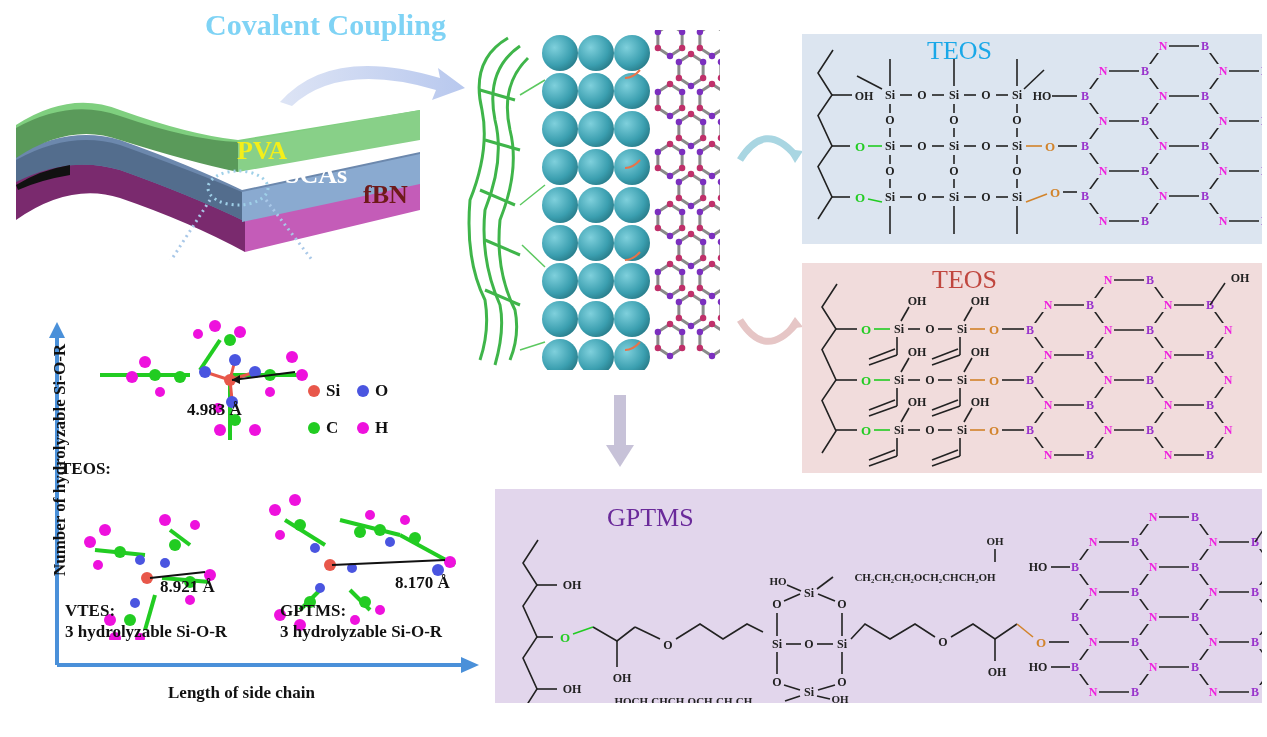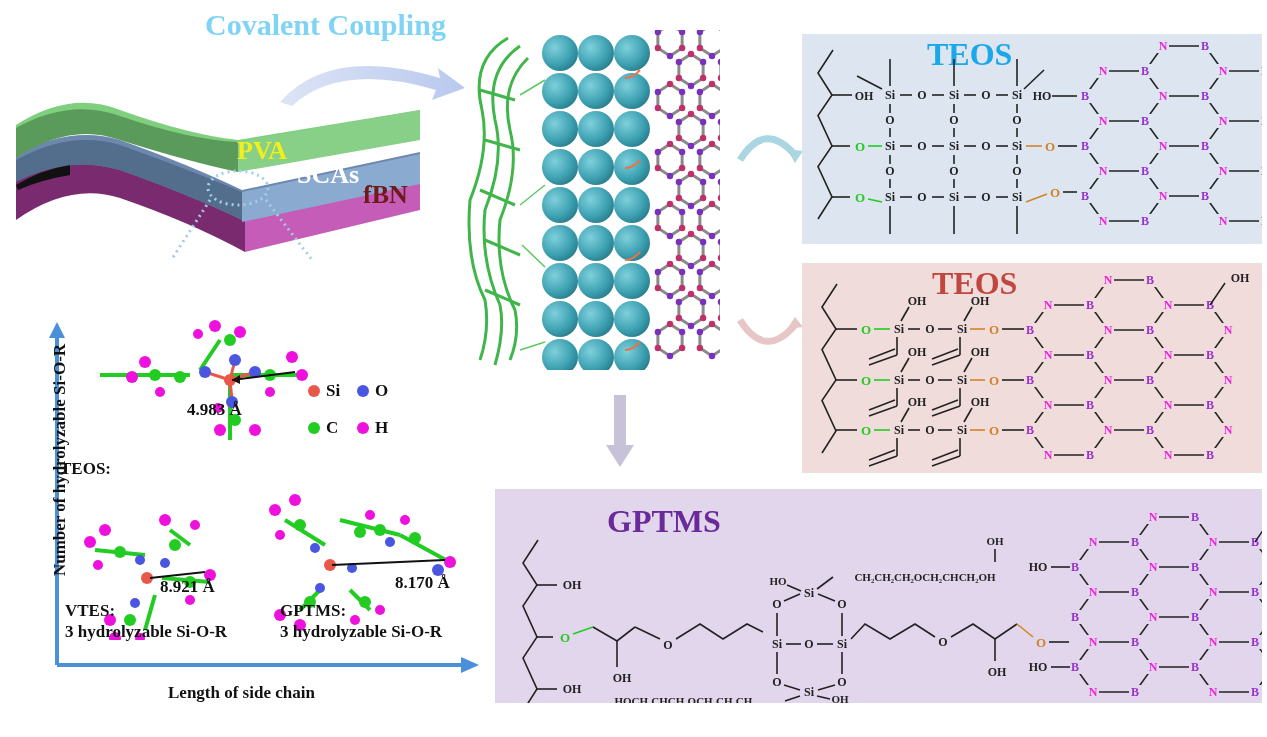--- a/index.html
+++ b/index.html
@@ -5,21 +5,21 @@
   html, body { margin:0; padding:0; background:#ffffff; }
   body { width:1267px; height:737px; position:relative; overflow:hidden;
          font-family:"Liberation Serif", serif; color:#222; }
   .abs { position:absolute; }
   svg text { font-family:"Liberation Serif", serif; font-weight:bold; }
   .title-cc { position:absolute; left:205px; top:8px; font-size:30px; font-weight:bold; color:#7fd3f5; }
   .panel { position:absolute; }
   .panel-teos { left:802px; top:34px; width:460px; height:210px; background:#dce5f0; }
   .panel-vtes { left:802px; top:263px; width:460px; height:210px; background:#f1dcdc; }
   .panel-gptms { left:495px; top:489px; width:767px; height:214px; background:#e2d6ec; }
-  .panel-title { position:absolute; font-weight:bold; font-size:32px; font-family:"Liberation Serif", serif; }
+  .panel-title { position:absolute; font-weight:normal; font-size:26px; font-family:"Liberation Serif", serif; }
   .mol-label { position:absolute; font-weight:bold; font-size:17px; text-align:left; color:#111; line-height:21px; }
   .dist { position:absolute; font-weight:bold; font-size:17px; color:#111; }
   .legend-item { position:absolute; font-weight:bold; font-size:17px; color:#111; display:flex; align-items:center; gap:6px; }
   .dot { width:12px; height:12px; border-radius:50%; display:inline-block; }
   .axis-label-y { position:absolute; left:-80px; top:450px; width:280px; transform:rotate(-90deg); transform-origin:center;
                   font-weight:bold; font-size:17px; text-align:center; color:#111; }
   .axis-label-x { position:absolute; left:168px; top:683px; font-weight:bold; font-size:17px; color:#111; }
   .layer-label { position:absolute; font-weight:bold; font-size:26px; }
 </style>
 </head>
@@ -51,21 +51,21 @@
 
   <path d="M6 55 Q60 20 110 40 Q180 65 228 70 L410 40 L410 68 L228 100 Q180 90 110 68 Q60 50 6 85 Z" fill="#7fcf7f"></path>
   <path d="M228 72 L410 40 L410 70 L228 102 Z" fill="#88d088"></path>
   <path d="M6 58 Q60 28 110 46 Q180 70 228 72 L228 102 Q180 92 110 70 Q60 52 6 88 Z" fill="#5a9a5a"></path>
 
   <ellipse cx="228" cy="118" rx="30" ry="17" fill="none" stroke="#9fd0e8" stroke-width="3" stroke-dasharray="2 4"></ellipse>
   <line x1="200" y1="130" x2="125" y2="246" stroke="#a9c8e8" stroke-width="3" stroke-dasharray="2 4"></line>
   <line x1="256" y1="130" x2="345" y2="246" stroke="#a9c8e8" stroke-width="3" stroke-dasharray="2 4"></line>
 </svg>
 <div class="layer-label" style="left:237px;top:136px"><span style="color:#f3ef1a">PVA</span></div>
-<div class="layer-label" style="left:297px;top:160px;color:#ffffff">SCAs</div>
+<div class="layer-label" style="left:285px;top:160px;color:#ffffff">SCAs</div>
 <div class="layer-label" style="left:363px;top:180px;color:#6e1a1a">fBN</div>
 
 <svg class="abs" style="left:45px;top:320px" width="440" height="360">
   <line x1="12" y1="345" x2="12" y2="14" stroke="#4a90d9" stroke-width="4"></line>
   <polygon points="4,18 12,2 20,18" fill="#4a90d9"></polygon>
   <line x1="12" y1="345" x2="420" y2="345" stroke="#4a90d9" stroke-width="4"></line>
   <polygon points="416,337 434,345 416,353" fill="#4a90d9"></polygon>
 </svg>
 <div class="axis-label-y">Number of hydrolyzable Si-O-R</div>
 <div class="axis-label-x">Length of side chain</div>

